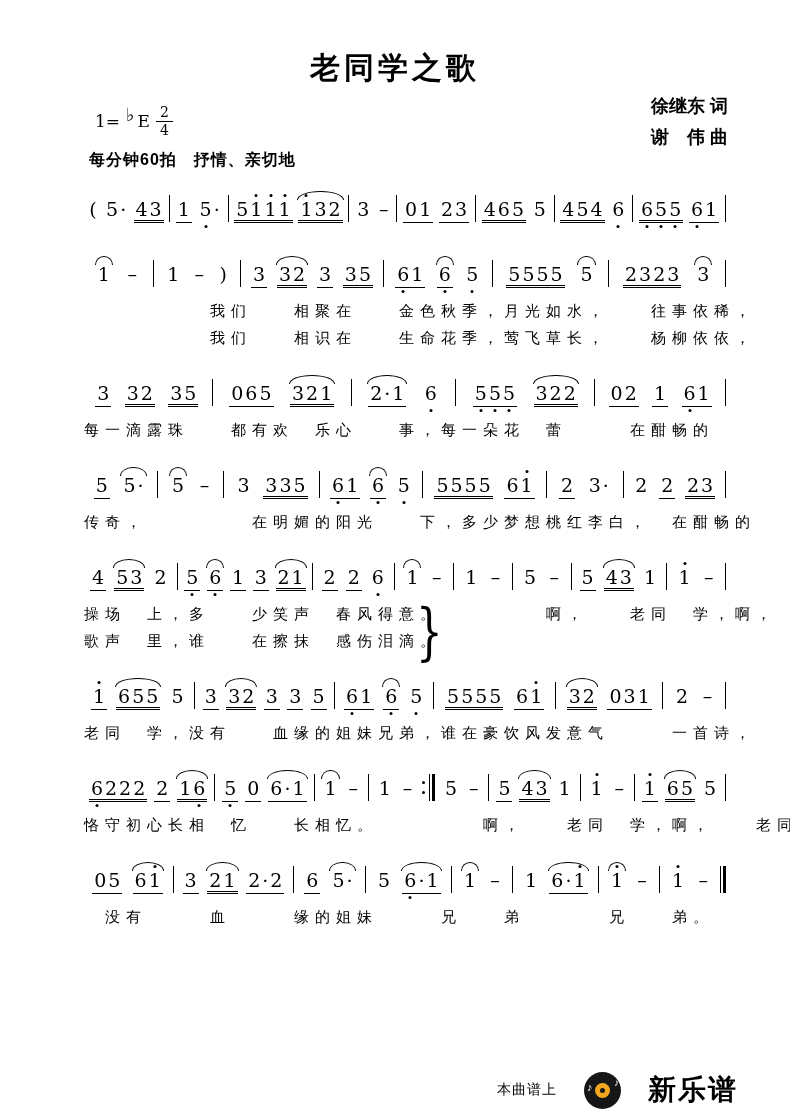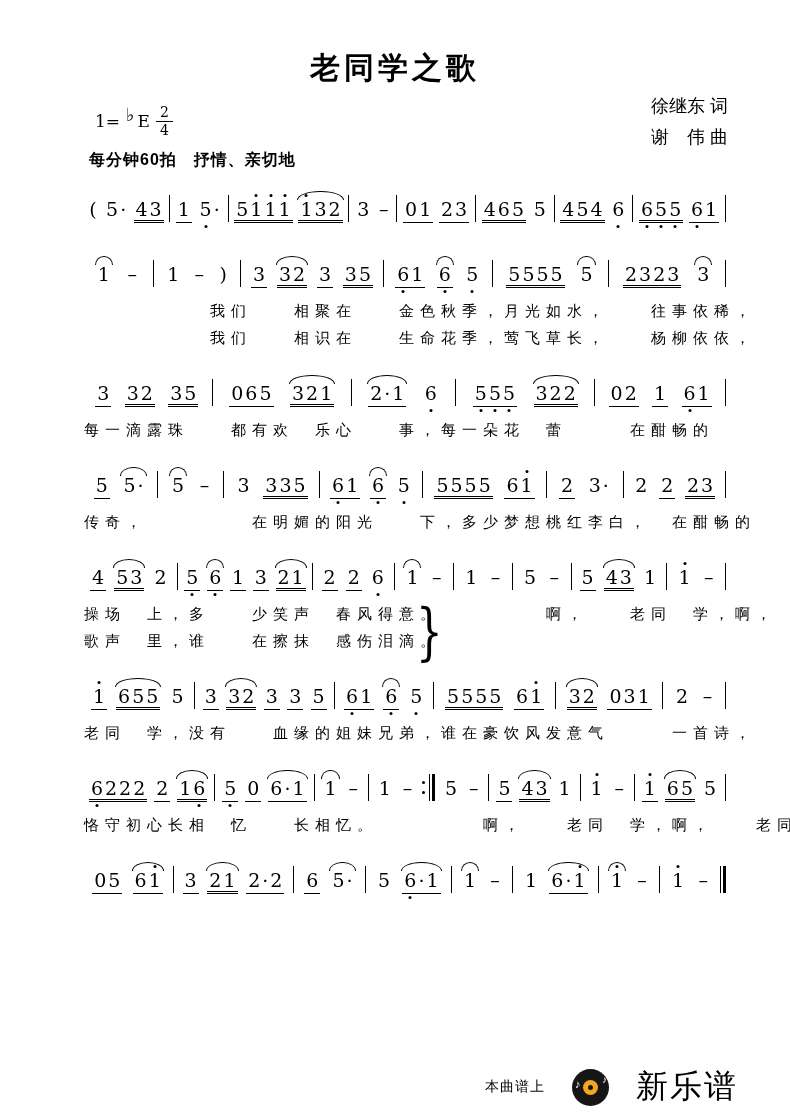--- a/index.html
+++ b/index.html
@@ -14,21 +14,21 @@
   }
   .meta-row{position:relative;margin:12px 62px 0 95px;height:72px;}
   .keysig{
     position:absolute;left:0;top:4px;font-family:"DejaVu Serif",serif;
     font-size:17px;display:flex;align-items:center;gap:6px;
   }
   .keysig .flat{font-size:18px;position:relative;top:-7px;margin-right:-3px;}
   .frac{display:inline-block;text-align:center;font-size:14px;line-height:1.05;vertical-align:middle;}
   .frac .n{display:block;border-bottom:1px solid #000;padding:0 4px 1px;}
   .frac .d{display:block;padding-top:1px;}
-  .credits{position:absolute;right:0;top:-10px;text-align:left;font-size:18px;font-weight:normal;line-height:31px;}
+  .credits{position:absolute;right:0;top:-10px;text-align:left;font-size:18px;font-weight:bold;line-height:31px;}
   .tempo{position:absolute;left:-6px;bottom:2px;font-size:16px;font-weight:bold;letter-spacing:1px;}
   .score{margin:8px 62px 0 84px;}
   .system{margin-bottom:14px;}
   .notes-row{
     display:flex;align-items:flex-end;font-family:"DejaVu Serif",serif;
     font-size:19px;padding:12px 0 9px;
   }
   .measure{display:flex;flex:1 1 auto;justify-content:space-evenly;align-items:flex-end;min-width:0;}
   .unit{display:inline-flex;position:relative;padding:0 1px 3px;margin:0 2px;}
   .unit.u1{border-bottom:1px solid #000;padding-bottom:2px;}
@@ -52,21 +52,21 @@
     position:absolute;left:416px;top:596px;font-size:42px;font-family:"DejaVu Serif",serif;
     transform:scaleY(1.45);transform-origin:top left;font-weight:normal;
   }
   .footer{position:absolute;right:52px;bottom:10px;display:flex;align-items:center;gap:27px;}
   .footer .prefix{font-size:14px;letter-spacing:1px;}
   .vinyl{position:relative;width:37px;height:37px;border-radius:50%;background:#161616;flex:0 0 auto;}
   .vinyl .label{position:absolute;inset:11px;border-radius:50%;}
   .vinyl .hole{position:absolute;left:16px;top:16px;width:5px;height:5px;border-radius:50%;background:#161616;}
   .vinyl .n1{position:absolute;color:#fff;font-size:11px;left:3px;top:9px;}
   .vinyl .n2{position:absolute;color:#fff;font-size:10px;right:2px;top:5px;}
-  .footer .brand{font-size:32px;font-weight:normal;letter-spacing:2px;font-family:"DejaVu Sans",sans-serif;}
+  .footer .brand{font-size:28px;font-weight:bold;letter-spacing:2px;font-family:"DejaVu Sans",sans-serif;}
 </style>
 </head>
 <body>
 
 <div class="page">
 
   <div class="title">老同学之歌</div>
 
   <div class="meta-row">
     <div class="keysig">
@@ -897,20 +897,21 @@
             </span>
             <span class="unit">
               <span class="cell">–</span>
             </span>
           </span>
           <span class="bar">
             <b></b>
             <b class="thick"></b>
           </span>
         </div>
+        <div class="lyric">　没有　　　血　　　缘的姐妹　　　兄　　弟　　　　兄　　弟。</div>
       </div>
     </div>
 
   <div class="brace">}</div>
 
   <div class="footer">
     <span class="prefix">本曲谱上</span>
     <span class="vinyl" style="background: rgb(22, 22, 22);">
       <span class="label" style="background: rgb(242, 167, 31);"></span>
       <span class="hole"></span>

